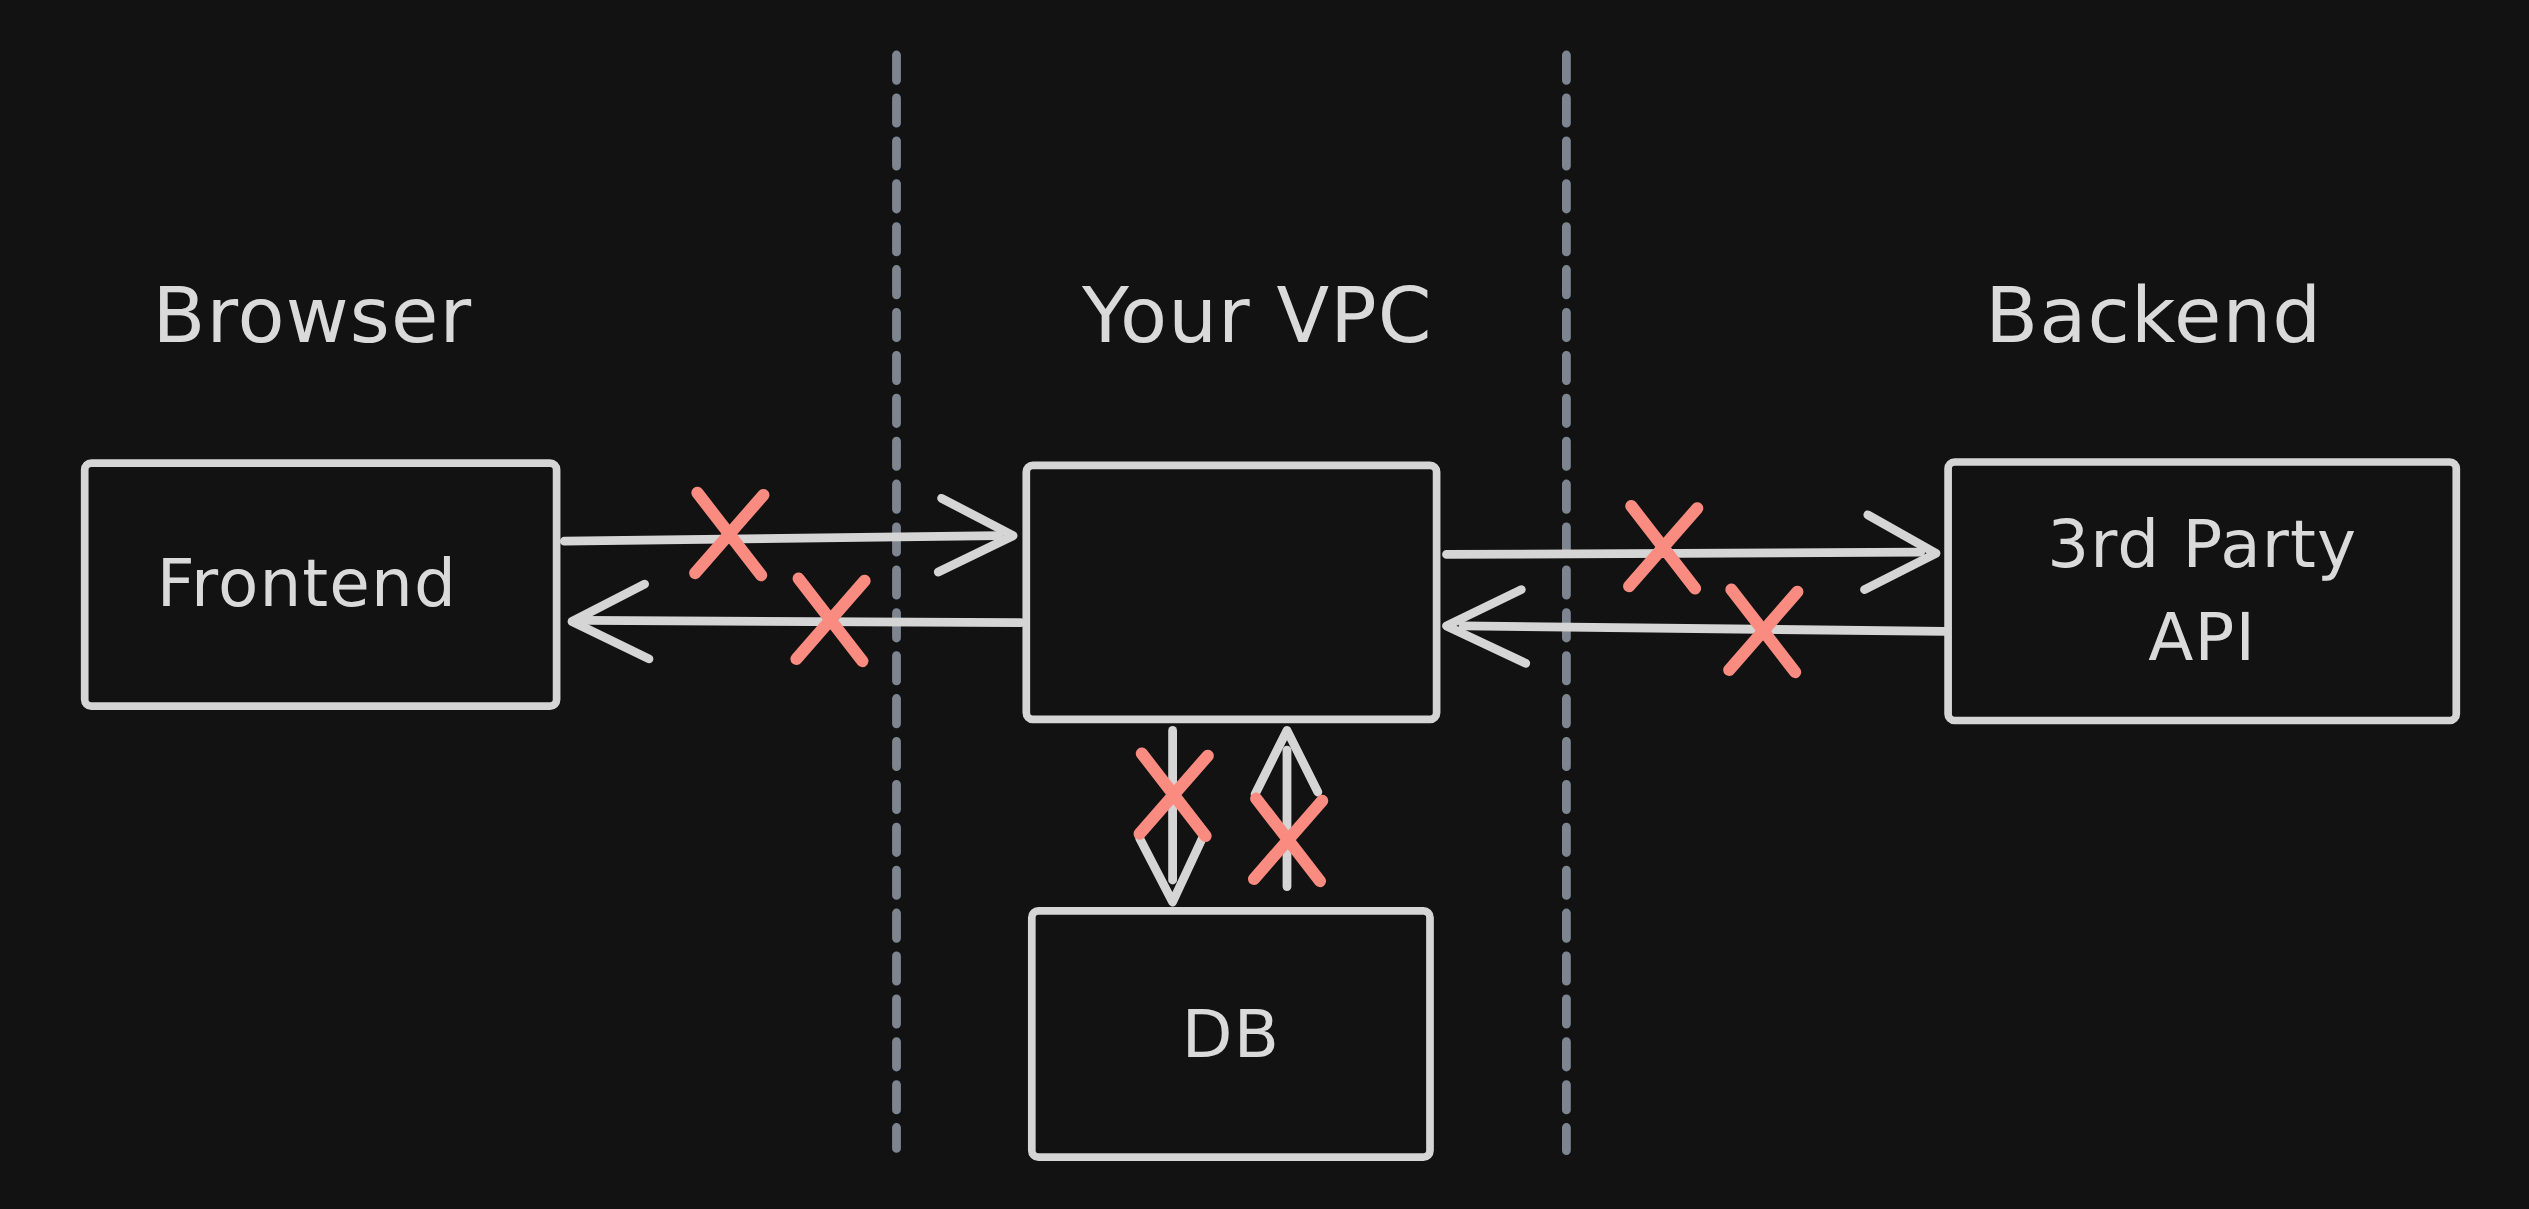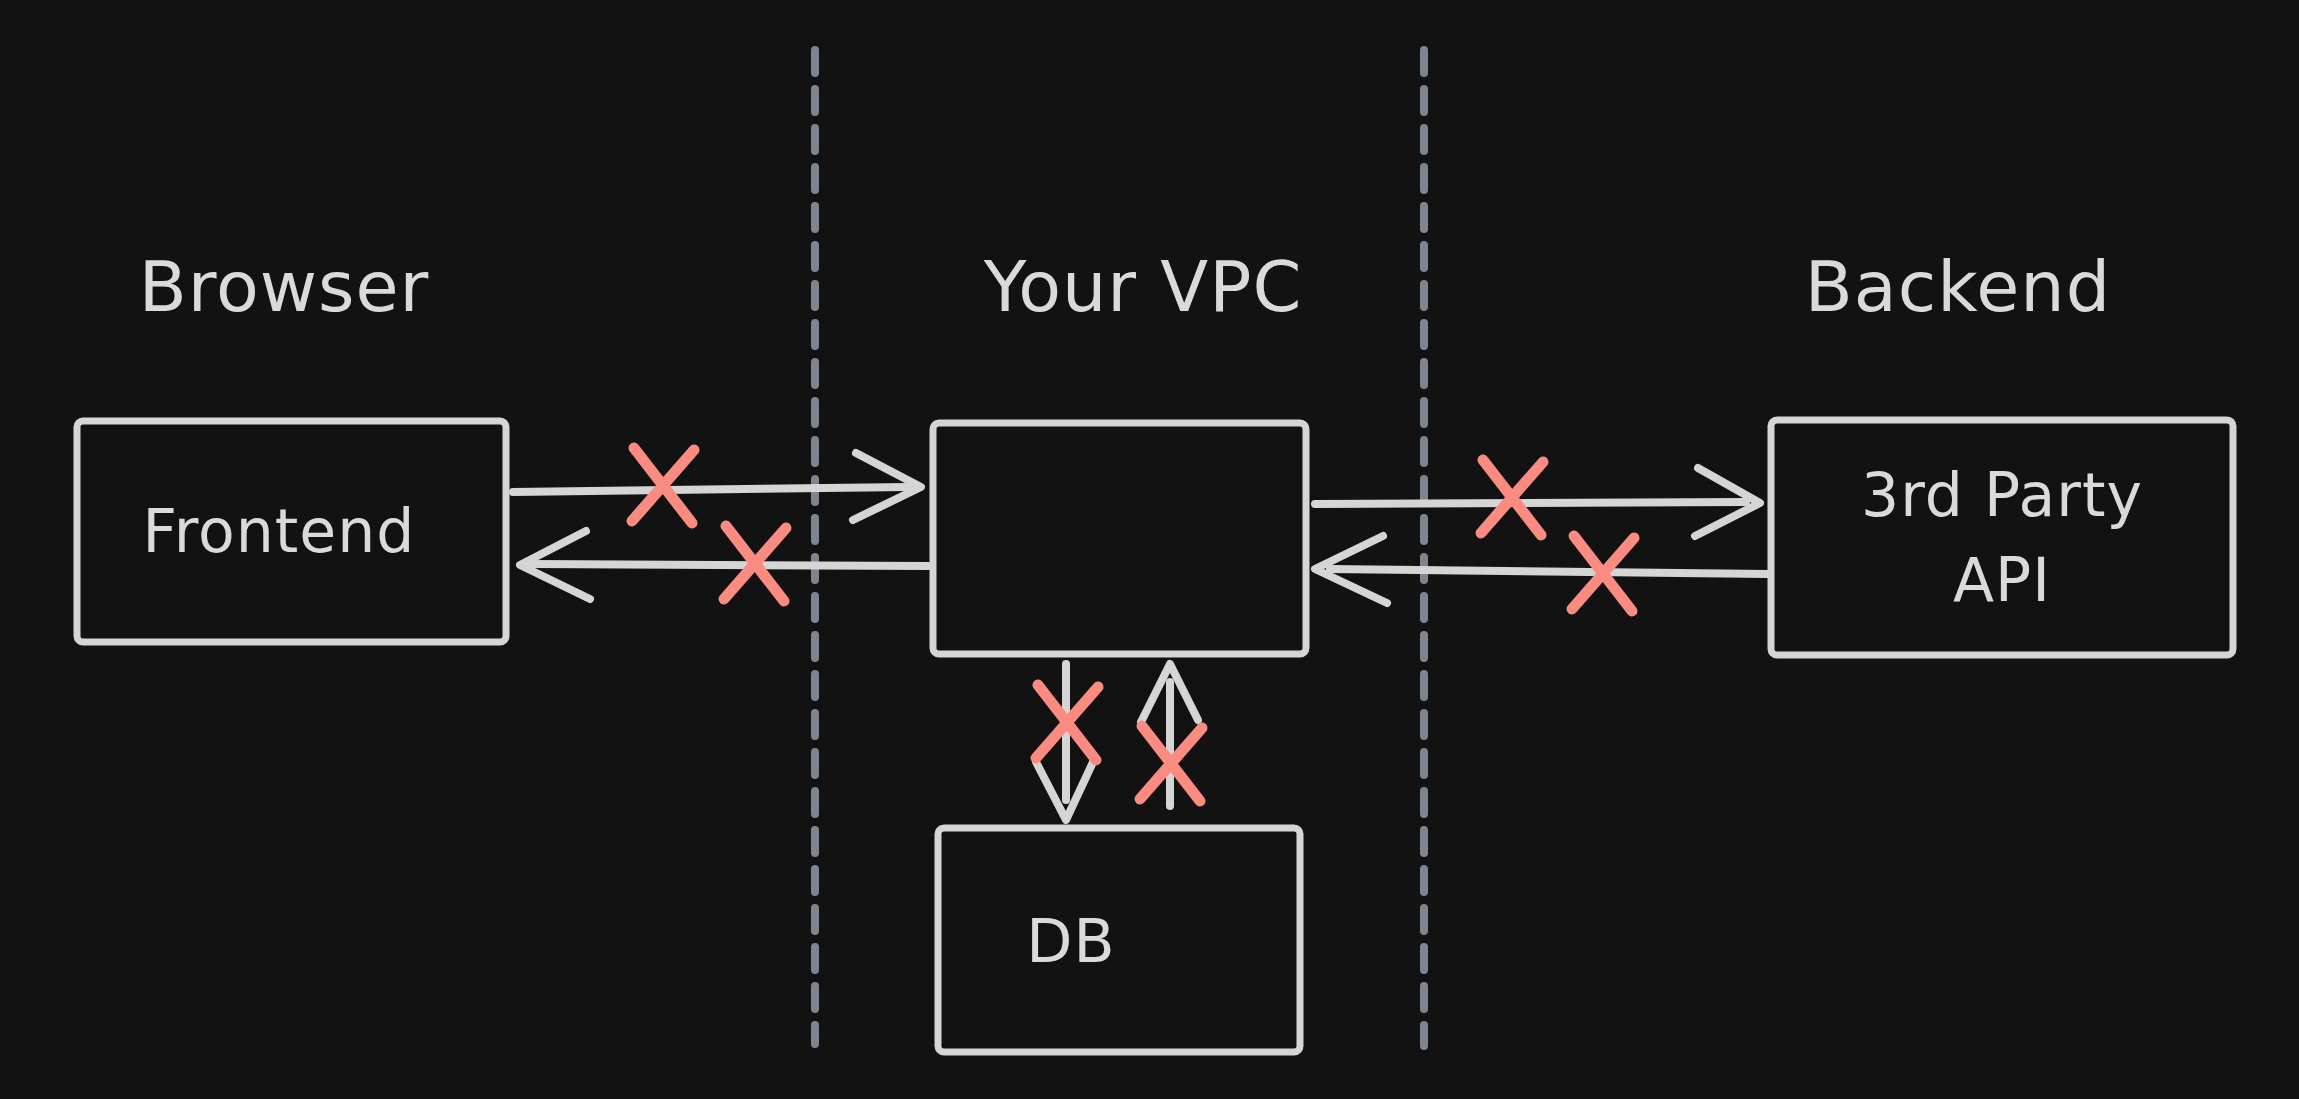--- a/index.html
+++ b/index.html
@@ -104,15 +104,15 @@
     </g>
   </svg>
 
   <div class="lbl zone-lbl" style="left:1143px; top:287px;">Your VPC</div>
   <div class="lbl zone-lbl" style="left:284px; top:287px;">Browser</div>
   <div class="lbl zone-lbl" style="left:1958px; top:287px;">Backend</div>
 
   <div class="lbl" style="left:279px; top:531px;">Frontend</div>
   <div class="lbl" style="left:2002px; top:538px;">3rd Party
 API</div>
-  <div class="lbl" style="left:1071px; top:941px;">DB</div>
+  <div class="lbl" style="left:1119px; top:941px;">DB</div>
 
 </div>
 
 </body></html>

